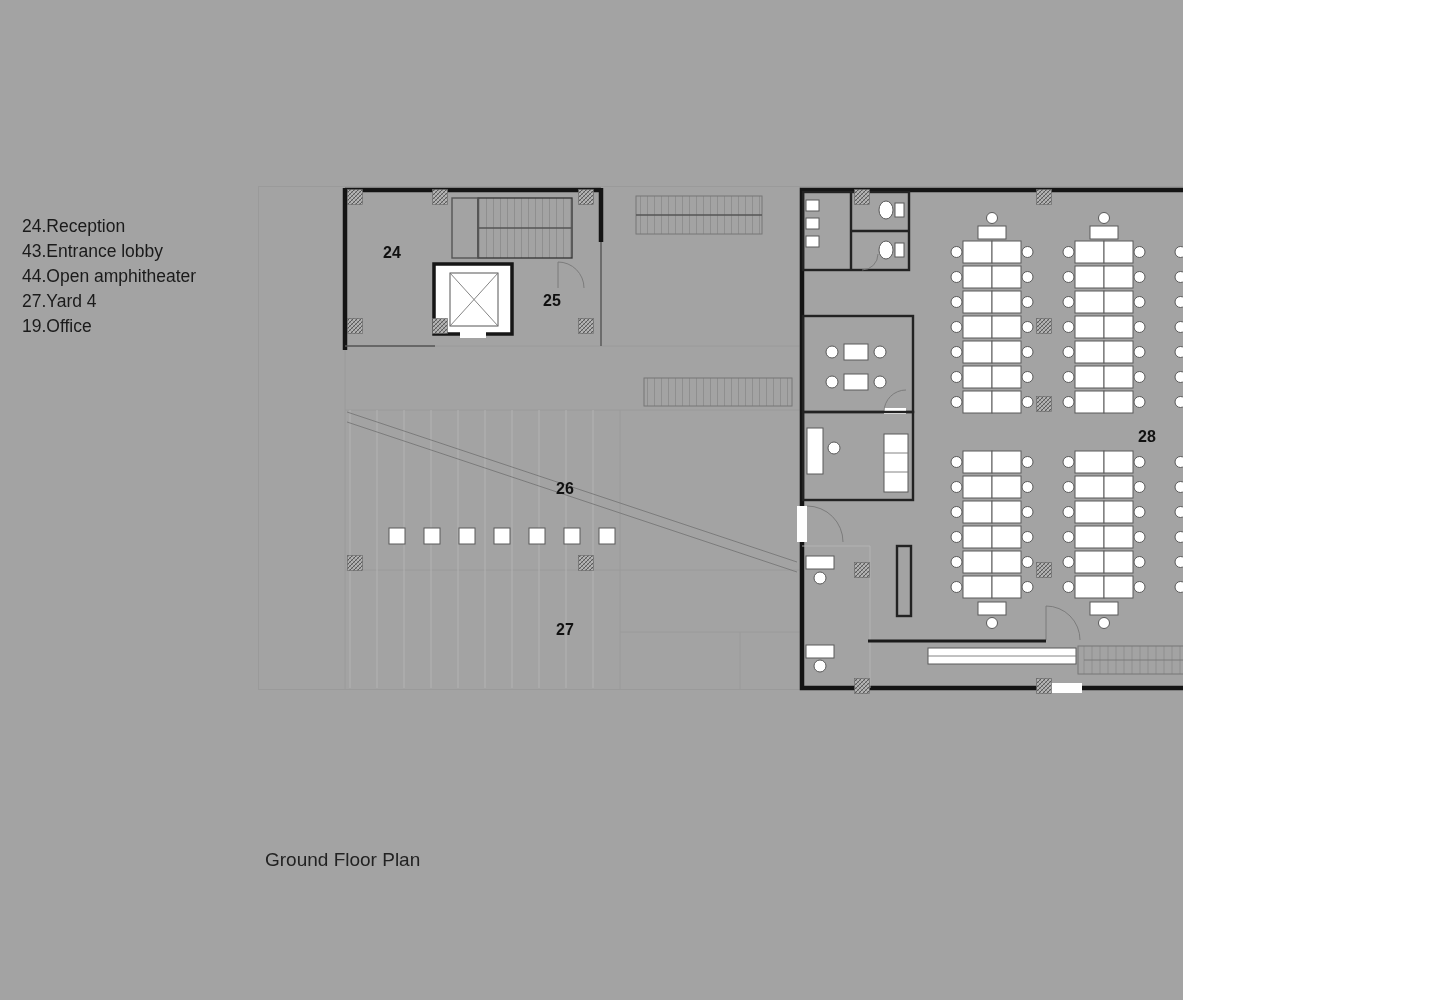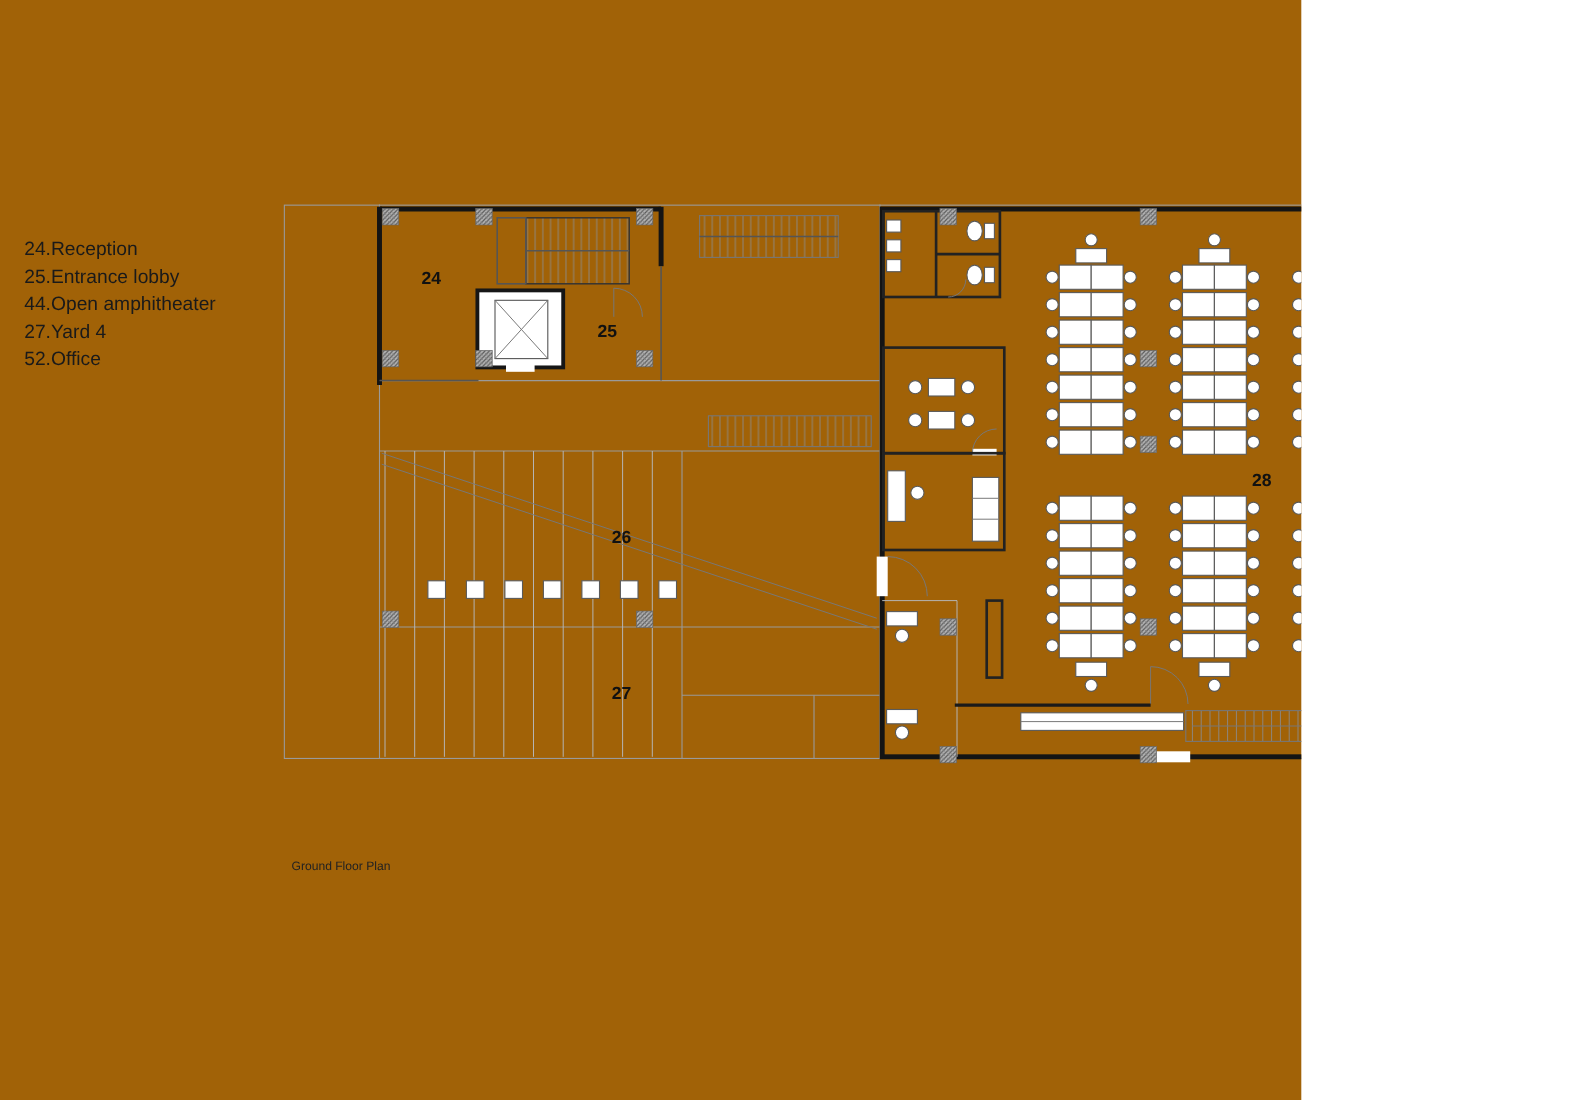--- a/index.html
+++ b/index.html
@@ -1,43 +1,43 @@
 <!DOCTYPE html>
 <html><head>
 <meta charset="utf-8">
 <style>
   html,body{margin:0;padding:0;background:#fff;}
-  .page{position:relative;width:1183px;height:1000px;background:#a16207;overflow:hidden;
+  .page{position:relative;width:1183px;height:1000px;background:#a3a3a3;overflow:hidden;
         font-family:"Liberation Sans",sans-serif;color:#1a1a1a;}
   .legend{position:absolute;left:22px;top:214px;font-size:17.5px;line-height:25px;color:#1a1a1a;}
   .legend div{white-space:nowrap;}
-  .plan-title{position:absolute;left:265px;top:782px;font-size:11px;color:#222;text-align:right;}
+  .plan-title{position:absolute;left:265px;top:849px;font-size:19px;color:#222;text-align:right;}
   svg.plan{position:absolute;left:0;top:0;}
   .thin{stroke:#9a9a9a;stroke-width:1;fill:none;}
   .lite{stroke:#b5b5b5;stroke-width:0.9;fill:none;}
   .mid{stroke:#555;stroke-width:1.4;fill:none;}
   .wall{stroke:#141414;stroke-width:4.5;fill:none;}
   .wall2{stroke:#222;stroke-width:2.4;fill:none;}
   .furn{fill:#fff;stroke:#5a5a5a;stroke-width:1;}
   .door{stroke:#777;stroke-width:0.9;fill:none;}
   .gap{fill:#fff;stroke:none;}
   .col{fill:url(#colhatch);stroke:#666;stroke-width:0.6;}
   .room-num{font:600 16px "Liberation Sans",sans-serif;fill:#111;text-anchor:middle;}
 </style>
 </head>
 <body>
 
 <div class="page">
 
   <div class="legend">
     <div>24.Reception</div>
-    <div>25.Entrance lobby</div>
+    <div>43.Entrance lobby</div>
     <div>44.Open amphitheater</div>
     <div>27.Yard 4</div>
-    <div>52.Office</div>
+    <div>19.Office</div>
   </div>
 
   <svg class="plan" width="1439" height="1000" viewBox="0 0 1439 1000">
     <defs>
       <pattern id="colhatch" width="4" height="4" patternUnits="userSpaceOnUse">
         <rect width="4" height="4" fill="#b3b3b3"></rect>
         <path d="M0,4 L4,0" stroke="#5a5a5a" stroke-width="1"></path>
         <path d="M0,0 L4,4" stroke="#7a7a7a" stroke-width="0.6"></path>
       </pattern>
       <pattern id="vstripe" width="7" height="8" patternUnits="userSpaceOnUse">

